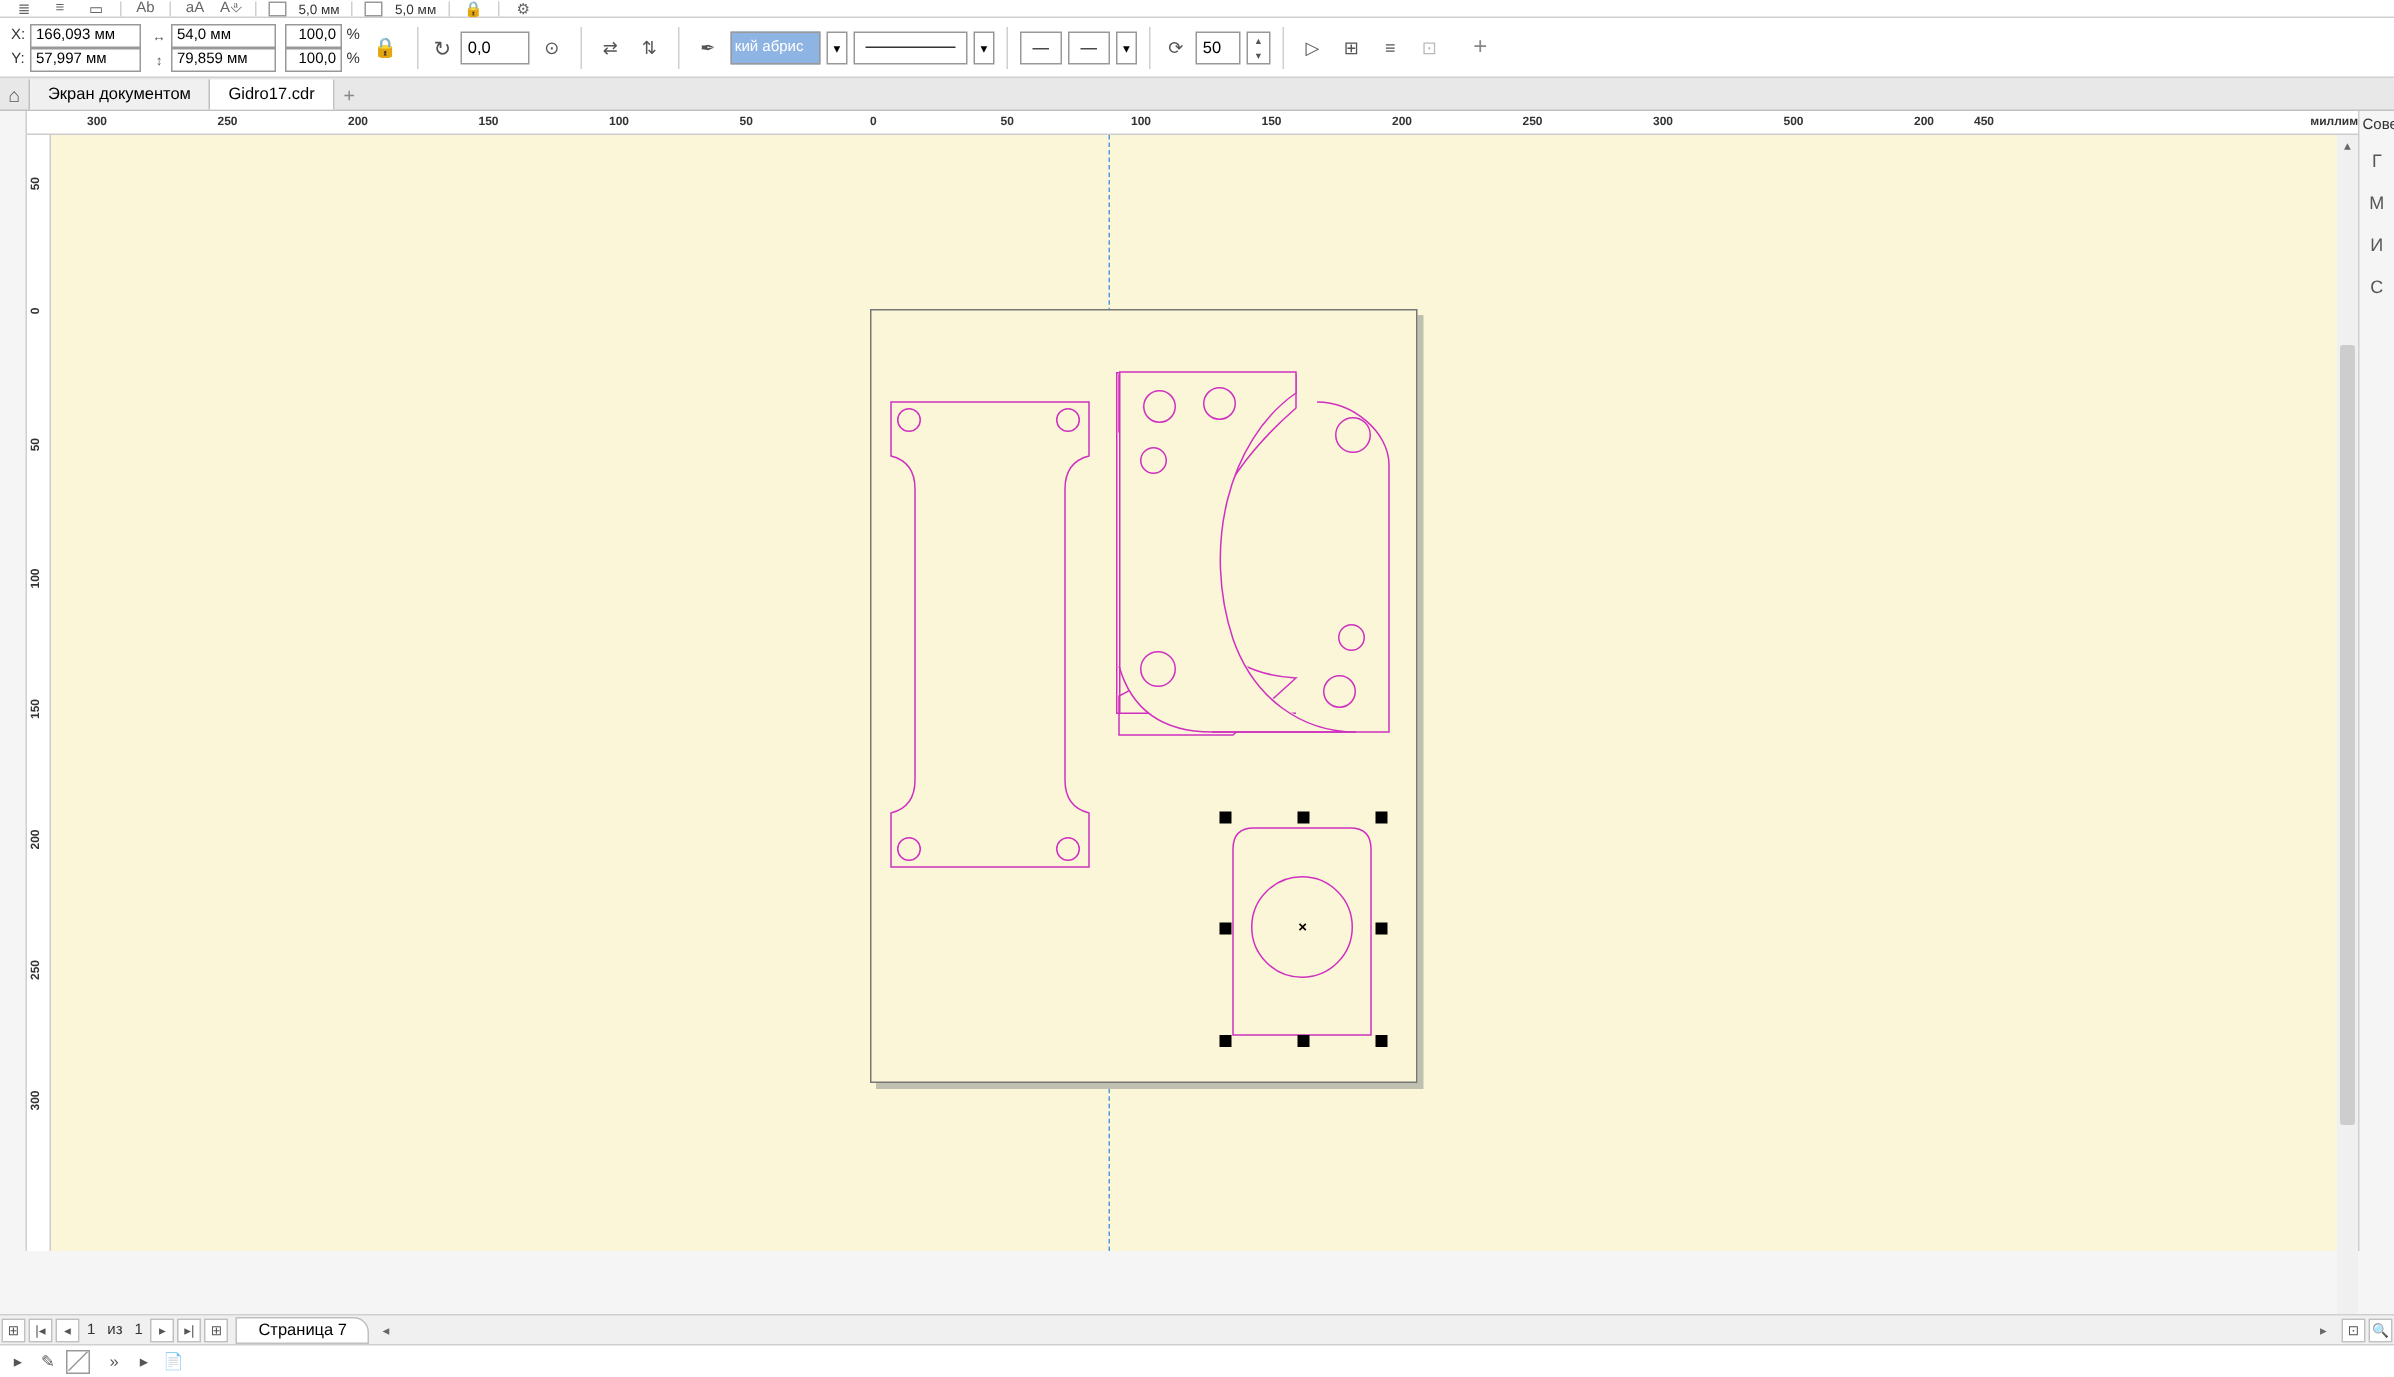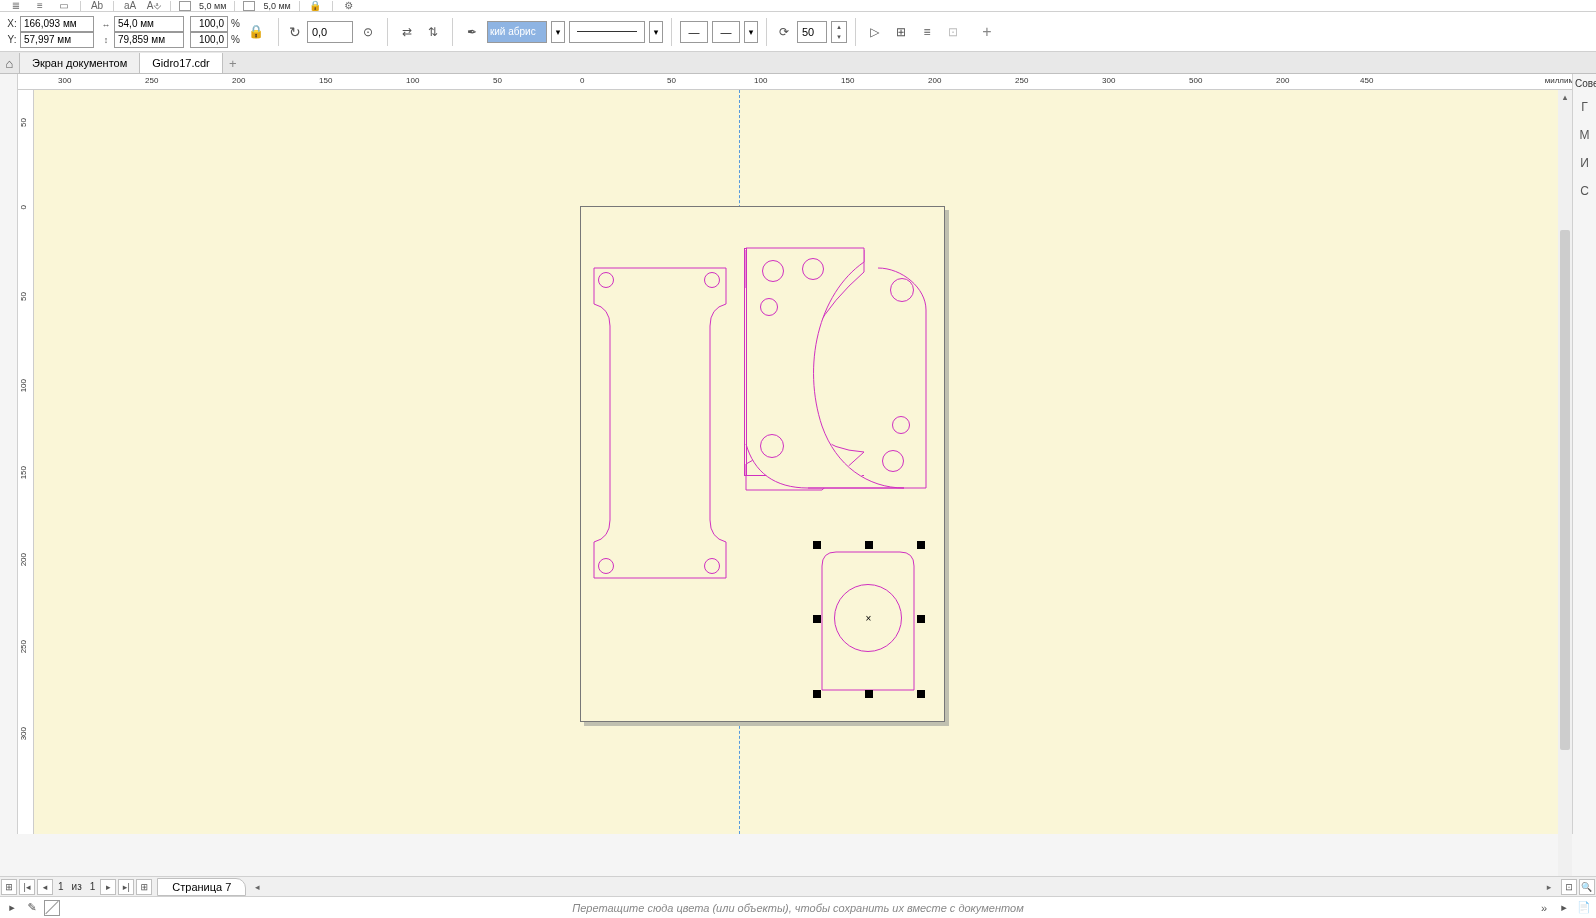--- a/index.html
+++ b/index.html
@@ -44,21 +44,21 @@
     
     .doc-tabs { height: 22px; background: #e8e8e8; border-bottom: 1px solid #c0c0c0; display: flex; align-items: flex-end; }
     .home-tab { width: 20px; height: 20px; display: flex; align-items: center; justify-content: center; color: #555; font-size: 13px; border-right: 1px solid #c0c0c0; }
     .tab { height: 20px; padding: 0 12px; display: flex; align-items: center; font-size: 11px; border-right: 1px solid #c0c0c0; background: #f0f0f0; }
     .tab.active { background: #ffffff; }
     .new-tab { width: 20px; height: 20px; display: flex; align-items: center; justify-content: center; color: #888; font-size: 13px; }
     
     
     .workspace { position: relative; height: 760px; display: flex; }
     .toolbox-left { width: 18px; background: #f5f5f5; border-right: 1px solid #d0d0d0; }
-    .canvas-area { flex: 1; position: relative; background: #faf6d7; overflow: hidden; }
+    .canvas-area { flex: 1; position: relative; background: #faf6d7; overflow: hidden; font-weight: bold; }
     .ruler-h { position: absolute; top: 0; left: 0; right: 0; height: 16px; background: #fff; border-bottom: 1px solid #ccc; display: flex; overflow: hidden; }
     .ruler-h .tick { position: absolute; top: 2px; font-size: 8px; color: #333; }
     .ruler-h .unit { position: absolute; right: 4px; top: 2px; font-size: 8px; color: #333; }
     .ruler-v { position: absolute; top: 16px; left: 0; bottom: 0; width: 16px; background: #fff; border-right: 1px solid #ccc; }
     .ruler-v .tick { position: absolute; left: 1px; font-size: 8px; color: #333; writing-mode: vertical-rl; transform: rotate(180deg); }
     
     .canvas-content { position: absolute; top: 16px; left: 16px; right: 0; bottom: 0; }
     .page { position: absolute; left: 546px; top: 116px; width: 365px; height: 516px; background: #faf6d7; border: 1px solid #777; box-shadow: 4px 4px 0 #c0c0b0; }
     
     
@@ -208,21 +208,21 @@
       <span class="tick" style="left:475px">50</span>
       <span class="tick" style="left:562px">0</span>
       <span class="tick" style="left:649px">50</span>
       <span class="tick" style="left:736px">100</span>
       <span class="tick" style="left:823px">150</span>
       <span class="tick" style="left:910px">200</span>
       <span class="tick" style="left:997px">250</span>
       <span class="tick" style="left:1084px">300</span>
       <span class="tick" style="left:1171px">500</span>
       <span class="tick" style="left:1258px">200</span>
-      <span class="tick" style="left:1342px">450</span>
+      <span class="tick" style="left:1298px">450</span>
       <span class="unit">миллиметры</span>
     </div>
 
     <div class="ruler-v">
       <span class="tick" style="top:28px">50</span>
       <span class="tick" style="top:115px">0</span>
       <span class="tick" style="top:202px">50</span>
       <span class="tick" style="top:289px">100</span>
       <span class="tick" style="top:376px">150</span>
       <span class="tick" style="top:463px">200</span>
@@ -314,17 +314,16 @@
     <div class="arr-r">▸</div>
   </div>
   <div class="nav-btn">⊡</div>
   <div class="nav-btn">🔍</div>
 </div>
 
 <div class="palette-bar">
   <span class="p-ico">▸</span>
   <span class="p-ico">✎</span>
   <div class="swatch none"></div>
-  <div class="hint">Перетащите сюда цвета (или объекты), чтобы сохранить их вместе с документом</div>
   <span class="end-ico">»</span>
   <span class="end-ico">▸</span>
   <span class="end-ico">📄</span>
 </div>
 
 </body></html>

